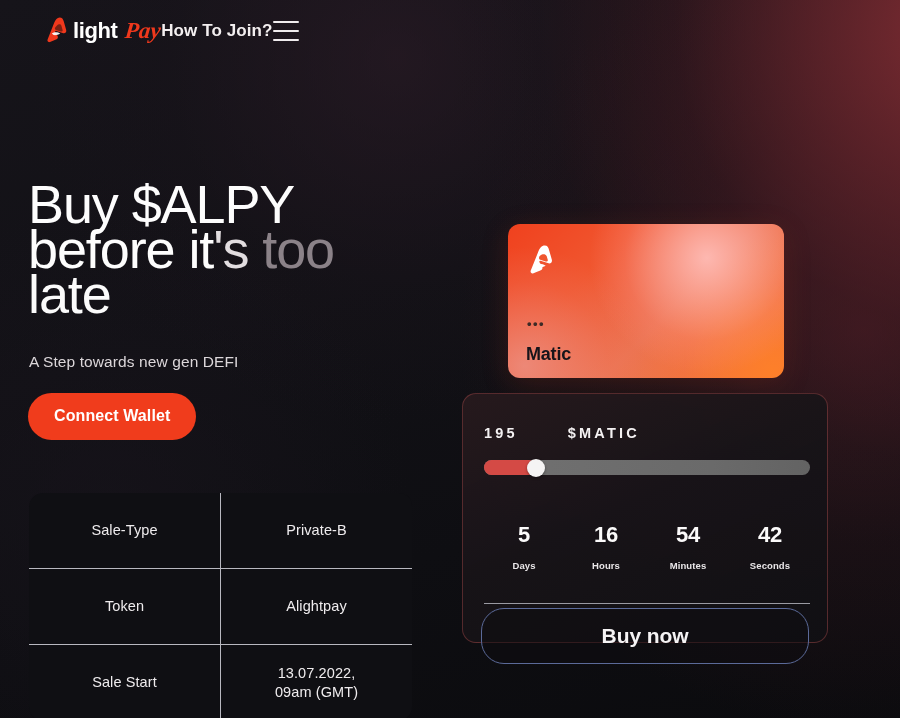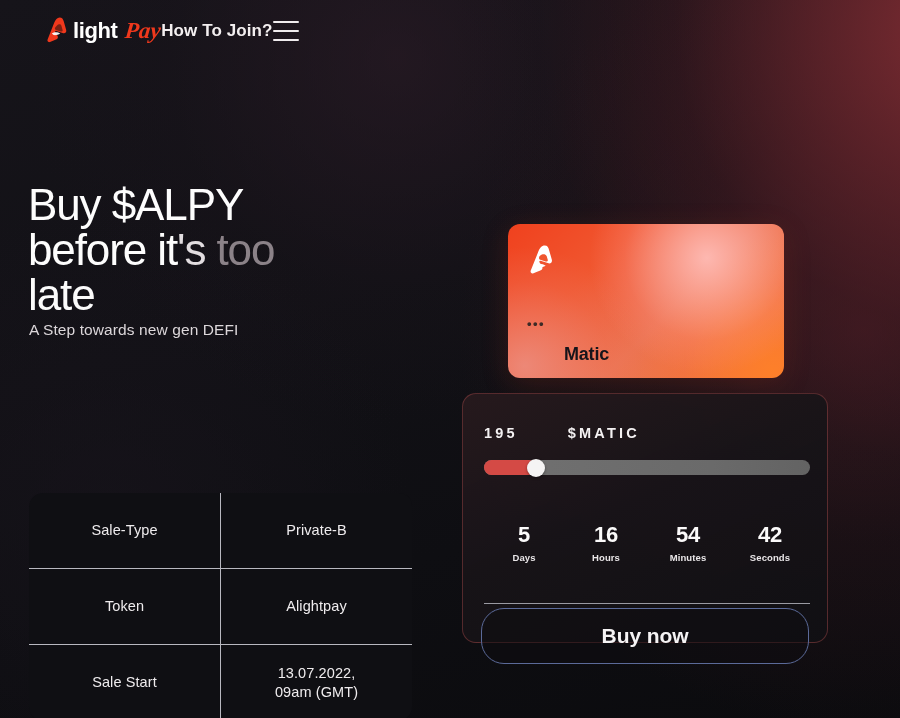--- a/index.html
+++ b/index.html
@@ -96,36 +96,36 @@
   }
 
   
   .left-col {
     position: absolute;
     left: 28px;
     top: 182px;
     width: 420px;
   }
   .headline {
-    font-size: 44px;
+    font-size: 54px;
     line-height: 45px;
     font-weight: 400;
     letter-spacing: -1.1px;
     margin: 0;
     color: #ffffff;
   }
   .headline .l1 { display: block; color: #fdfdfd; }
   .headline .l2 { display: block; }
   .headline .l3 { display: block; color: #fbfbfb; }
   .h-strong { color: #fdfdfd; }
   .h-mid { color: #e2dde0; }
   .h-fade { color: #8b8288; text-align: center; }
 
   .subtitle {
-    margin: 4px 0 0 1px;
+    margin: 36px 0 0 1px;
     font-size: 15.5px;
     color: #dcd7da;
     letter-spacing: 0.1px;
     font-weight: 400;
   }
 
   .connect-btn {
     margin-top: 22px;
     display: inline-block;
     background: #f03c1c;
@@ -202,21 +202,20 @@
     line-height: 8px;
   }
   .card-name {
     position: absolute;
     left: 18px;
     bottom: 13px;
     font-size: 18px;
     font-weight: 700;
     color: #16141a;
     letter-spacing: -0.2px;
-    margin-left: 38px;
   }
 
   
   .buy-panel {
     position: absolute;
     left: 462px;
     top: 393px;
     width: 366px;
     height: 250px;
     box-sizing: border-box;
@@ -286,21 +285,21 @@
     text-align: center;
   }
   .cd-num {
     font-size: 22px;
     font-weight: 700;
     color: #fbfafa;
     line-height: 26px;
     letter-spacing: -0.2px;
   }
   .cd-label {
-    margin-top: 4px;
+    margin-top: 12px;
     font-size: 9.5px;
     font-weight: 700;
     color: #e9e6e8;
     letter-spacing: 0.1px;
   }
 
   .panel-divider {
     position: absolute;
     left: 21px;
     bottom: 38px;
@@ -356,20 +355,21 @@
 
   <div class="left-col">
     <h1 class="headline">
       <span class="l1 h-strong">Buy $ALPY</span>
       <span class="l2"><span class="h-strong">before it</span><span class="h-mid">'s </span><span class="h-fade">too</span></span>
       <span class="l3">late</span>
     </h1>
 
     <p class="subtitle">A Step towards new gen DEFI</p>
 
+    <button class="connect-btn">Connect Wallet</button>
   </div>
 
   <table class="info-table">
     <tbody>
       <tr>
         <td>Sale-Type</td>
         <td>Private-B</td>
       </tr>
       <tr>
         <td>Token</td>

